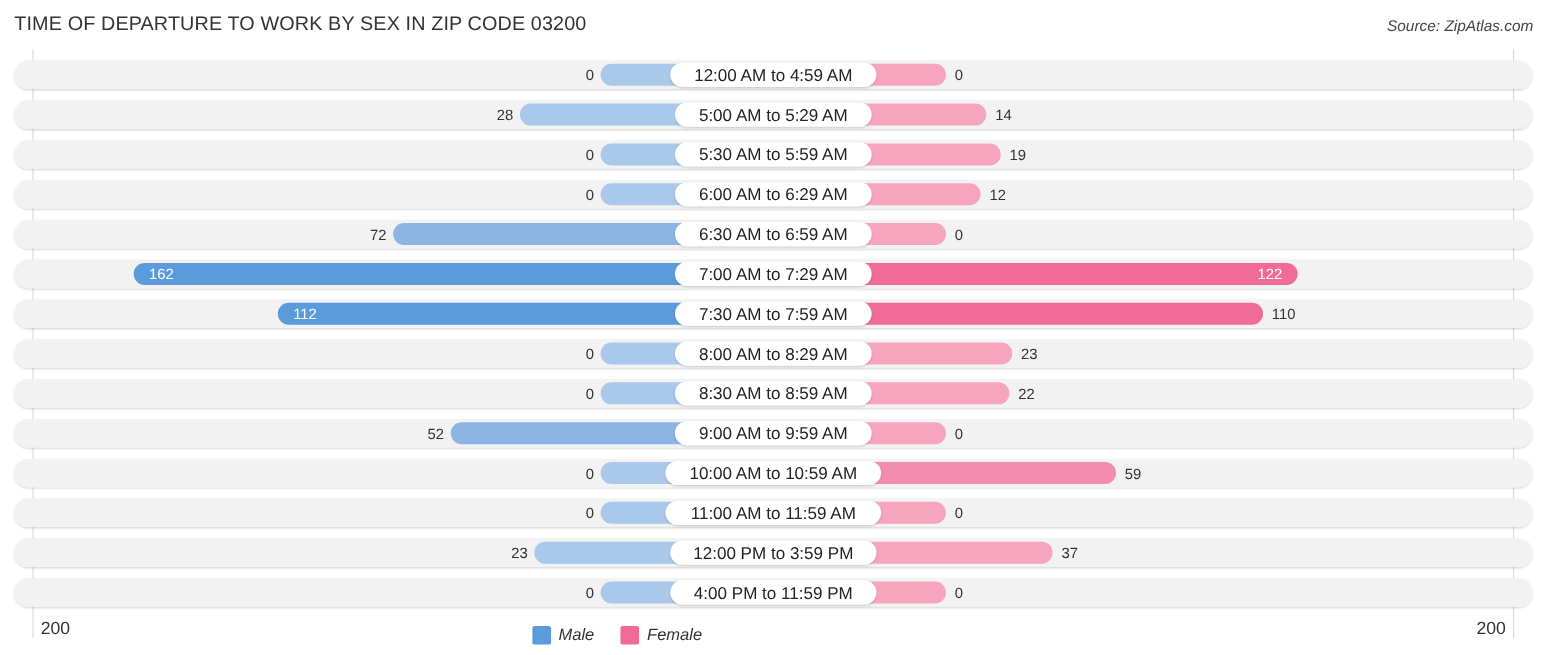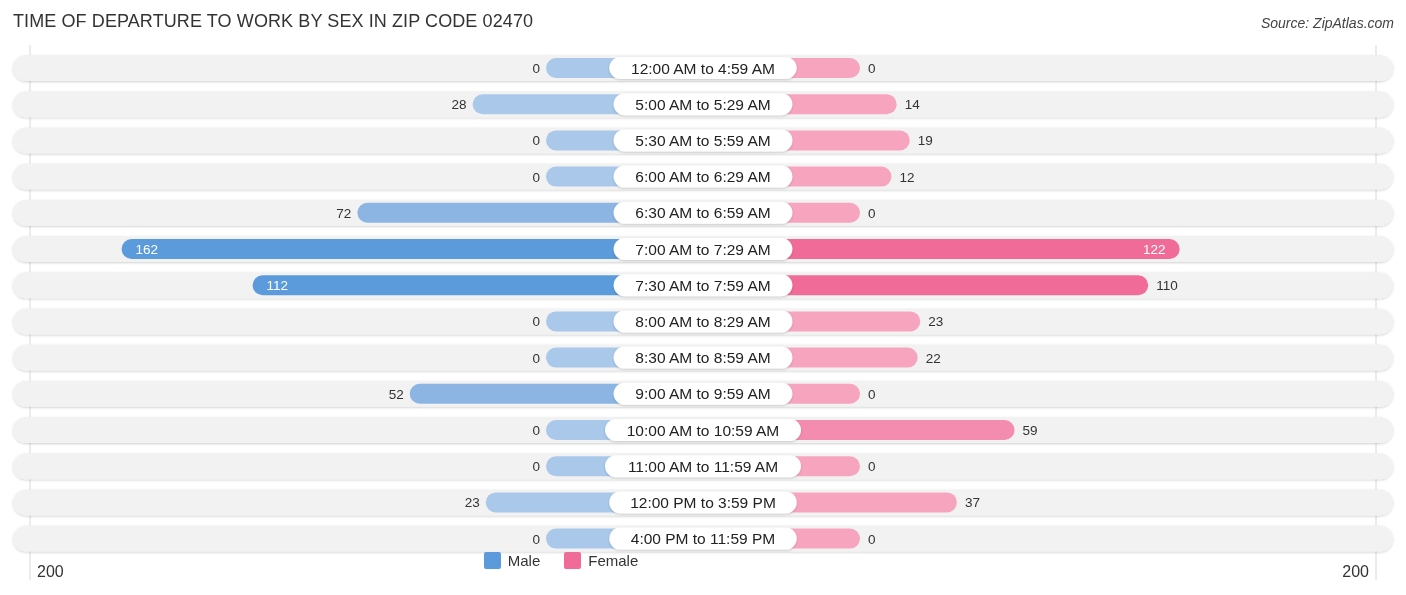--- a/index.html
+++ b/index.html
@@ -1,28 +1,28 @@
 <!DOCTYPE html>
 <html><head>
 <meta charset="utf-8">
 <style>
   html, body { margin: 0; padding: 0; background: #ffffff; }
   body { width: 1406px; height: 595px; position: relative; overflow: hidden; font-family: "Liberation Sans", "DejaVu Sans", sans-serif; }
   .title { position: absolute; left: 13px; top: 11px; font-size: 18px; color: #333; letter-spacing: 0.1px; }
   .source { position: absolute; right: 12px; top: 15px; font-size: 14px; color: #444; font-style: italic; }
   #chart { position: absolute; left: 0; top: 0; }
-  .legend { position: absolute; top: 552px; left: 0; width: 1122px; display: flex; justify-content: center; gap: 24px; font-size: 15px; color: #333; }
+  .legend { position: absolute; top: 569px; left: 0; width: 1122px; display: flex; justify-content: center; gap: 24px; font-size: 15px; color: #333; font-style: italic; }
   .legend-item { display: flex; align-items: center; gap: 7px; }
   .swatch { width: 17px; height: 17px; border-radius: 2px; display: inline-block; }
   .axis-label { position: absolute; top: 563px; font-size: 16px; color: #333; }
 </style>
 </head>
 <body>
 
-<div class="title">TIME OF DEPARTURE TO WORK BY SEX IN ZIP CODE 02470</div>
+<div class="title">TIME OF DEPARTURE TO WORK BY SEX IN ZIP CODE 03200</div>
 <div class="source">Source: ZipAtlas.com</div>
 
 <svg id="chart" width="1406" height="595" xmlns="http://www.w3.org/2000/svg">
     <defs>
       <filter id="sh" x="-5%" y="-30%" width="110%" height="160%">
         <feDropShadow dx="0" dy="1" stdDeviation="1" flood-color="#000" flood-opacity="0.18"></feDropShadow>
       </filter>
     </defs>
     <line x1="30" y1="45" x2="30" y2="580" stroke="#d8d8d8" stroke-width="1"></line>
     <line x1="1376" y1="45" x2="1376" y2="580" stroke="#d8d8d8" stroke-width="1"></line>

